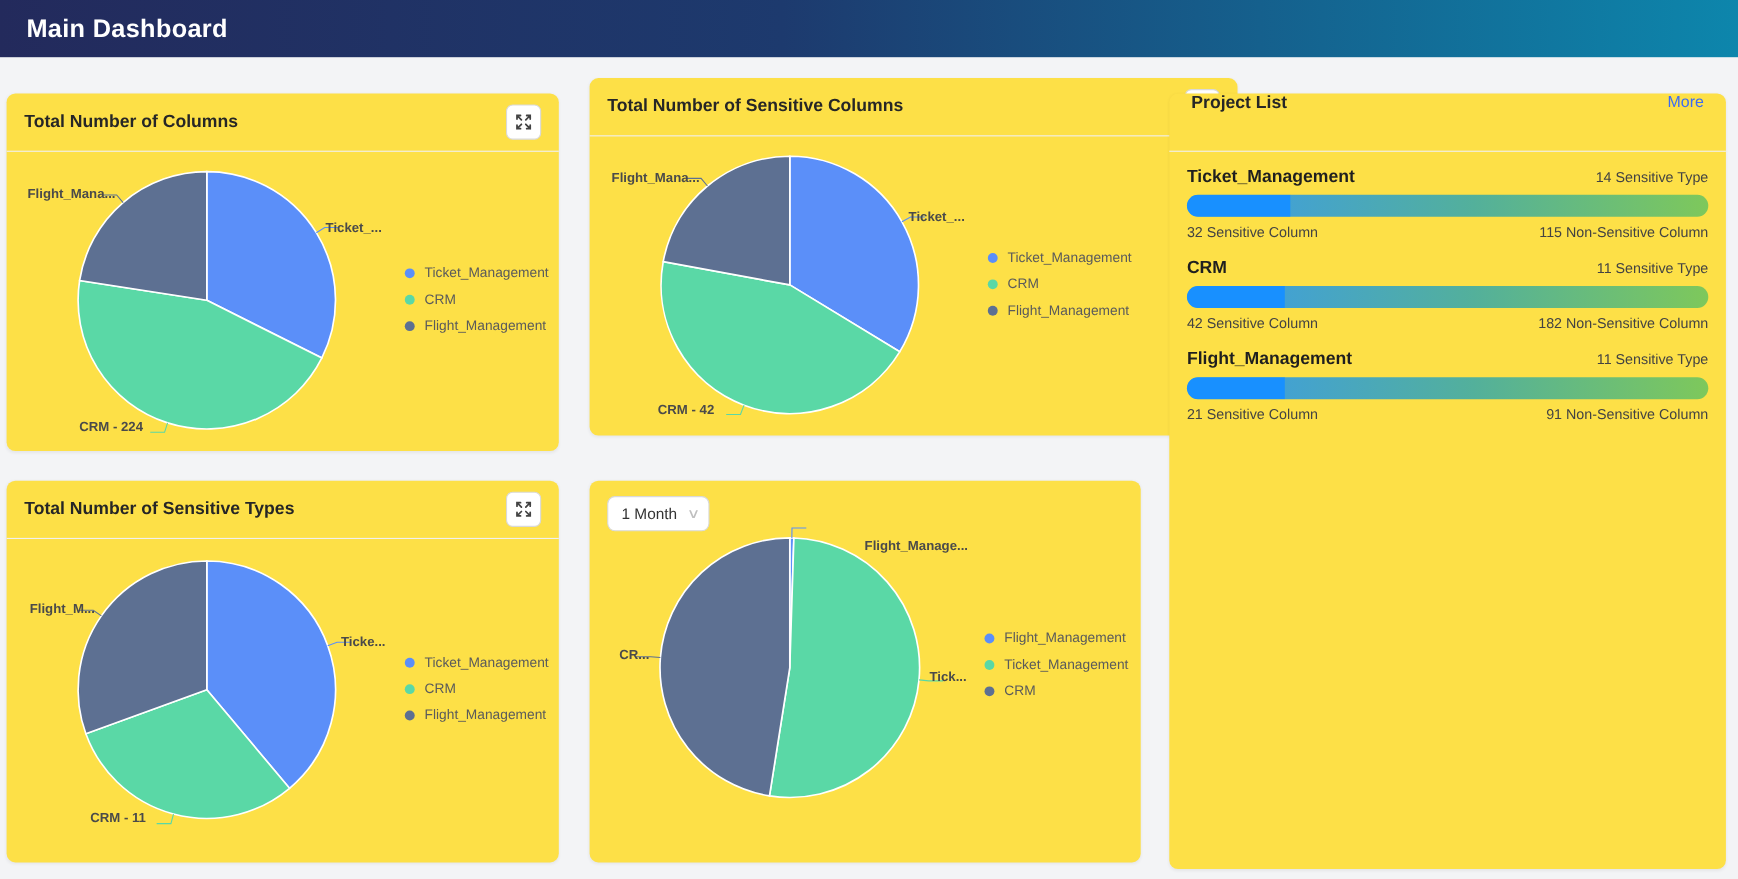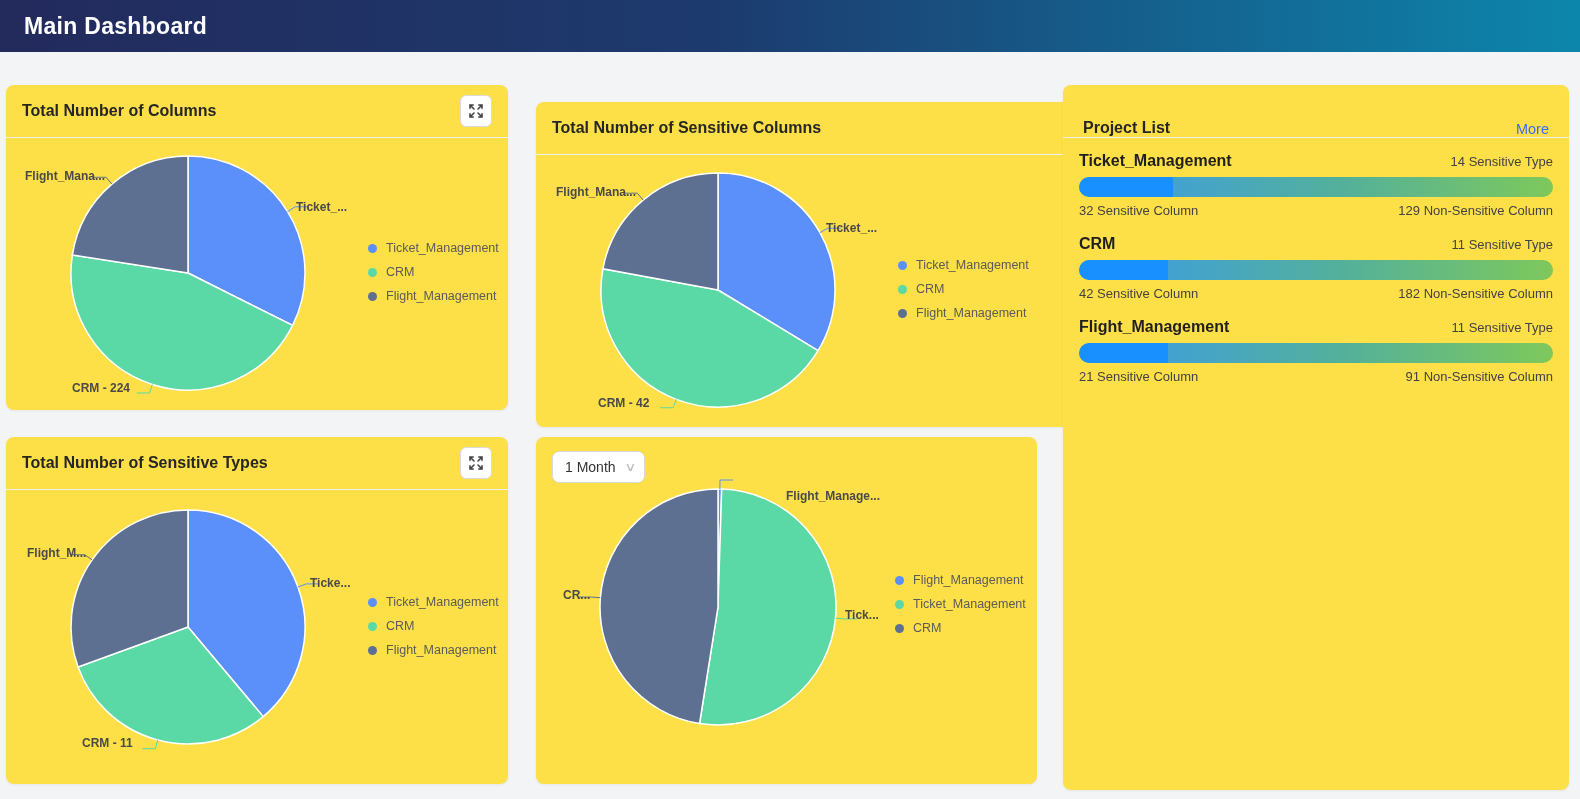--- a/index.html
+++ b/index.html
@@ -17,21 +17,21 @@
     display:flex; align-items:center; padding:0 24px;
   }
   .topbar h1 { color:#ffffff; font-size:23px; font-weight:700; letter-spacing:.3px; }
 
   
   .card {
     position:absolute; background:#fde047; border-radius:8px;
     box-shadow:0 1px 3px rgba(0,0,0,.06);
   }
   .card-1 { left:6px;   top:85px;  width:502px; height:325px; }
-  .card-2 { left:536px; top:102px;  width:589px; height:325px; }
+  .card-2 { left:536px; top:71px;  width:589px; height:325px; }
   .card-3 { left:6px;   top:437px; width:502px; height:347px; }
   .card-4 { left:536px; top:437px; width:501px; height:347px; }
   .panel  { left:1063px;top:85px;  width:506px; height:705px; }
 
   .card-head {
     height:53px; display:flex; align-items:center; justify-content:space-between;
     padding:0 16px; border-bottom:1px solid #f0f0f0;
   }
   .card-title { font-size:16px; font-weight:700; color:#262626; }
   .expand-btn {
@@ -61,21 +61,21 @@
   .select {
     position:absolute; left:16px; top:14px; height:32px; min-width:92px;
     border:1px solid #d9d9d9; border-radius:7px; background:#fff;
     display:flex; align-items:center; gap:10px; padding:0 10px 0 12px;
     font-size:14px; color:#333; cursor:pointer;
   }
   .select .chev { color:#bfbfbf; font-size:12px; transform:scaleX(1.4); }
 
   
   .panel-head {
-    height:53px; display:flex; align-items:flex-end; justify-content:space-between;
+    height:53px; display:flex; align-items:flex-start; justify-content:space-between;
     padding:0 20px; border-bottom:1px solid #f0f0f0;
   }
   .more-link { font-size:14.5px; color:#3b6bf5; text-decoration:none; cursor:pointer; }
   .panel-body { padding:14px 16px 0 16px; }
   .proj { margin-bottom:17px; }
   .proj-row { display:flex; align-items:baseline; justify-content:space-between; }
   .proj-name { font-size:16px; font-weight:700; color:#1f1f1f; }
   .proj-type { font-size:13px; color:#434343;margin-left:37px; }
   .proj-bar {
     position:relative; height:20px; border-radius:10px; overflow:hidden;
@@ -268,21 +268,21 @@
     <div class="proj">
       <div class="proj-row">
         <span class="proj-name">Ticket_Management</span>
         <span class="proj-type">14 Sensitive Type</span>
       </div>
       <div class="proj-bar">
         <div class="proj-bar-fill" style="width: 19.88%;"></div>
       </div>
       <div class="proj-counts">
         <span>32 Sensitive Column</span>
-        <span>129 Non-Sensitive Column</span>
+        <span>115 Non-Sensitive Column</span>
       </div>
     </div>
 
     <div class="proj">
       <div class="proj-row">
         <span class="proj-name">CRM</span>
         <span class="proj-type">11 Sensitive Type</span>
       </div>
       <div class="proj-bar">
         <div class="proj-bar-fill" style="width: 18.75%;"></div>

